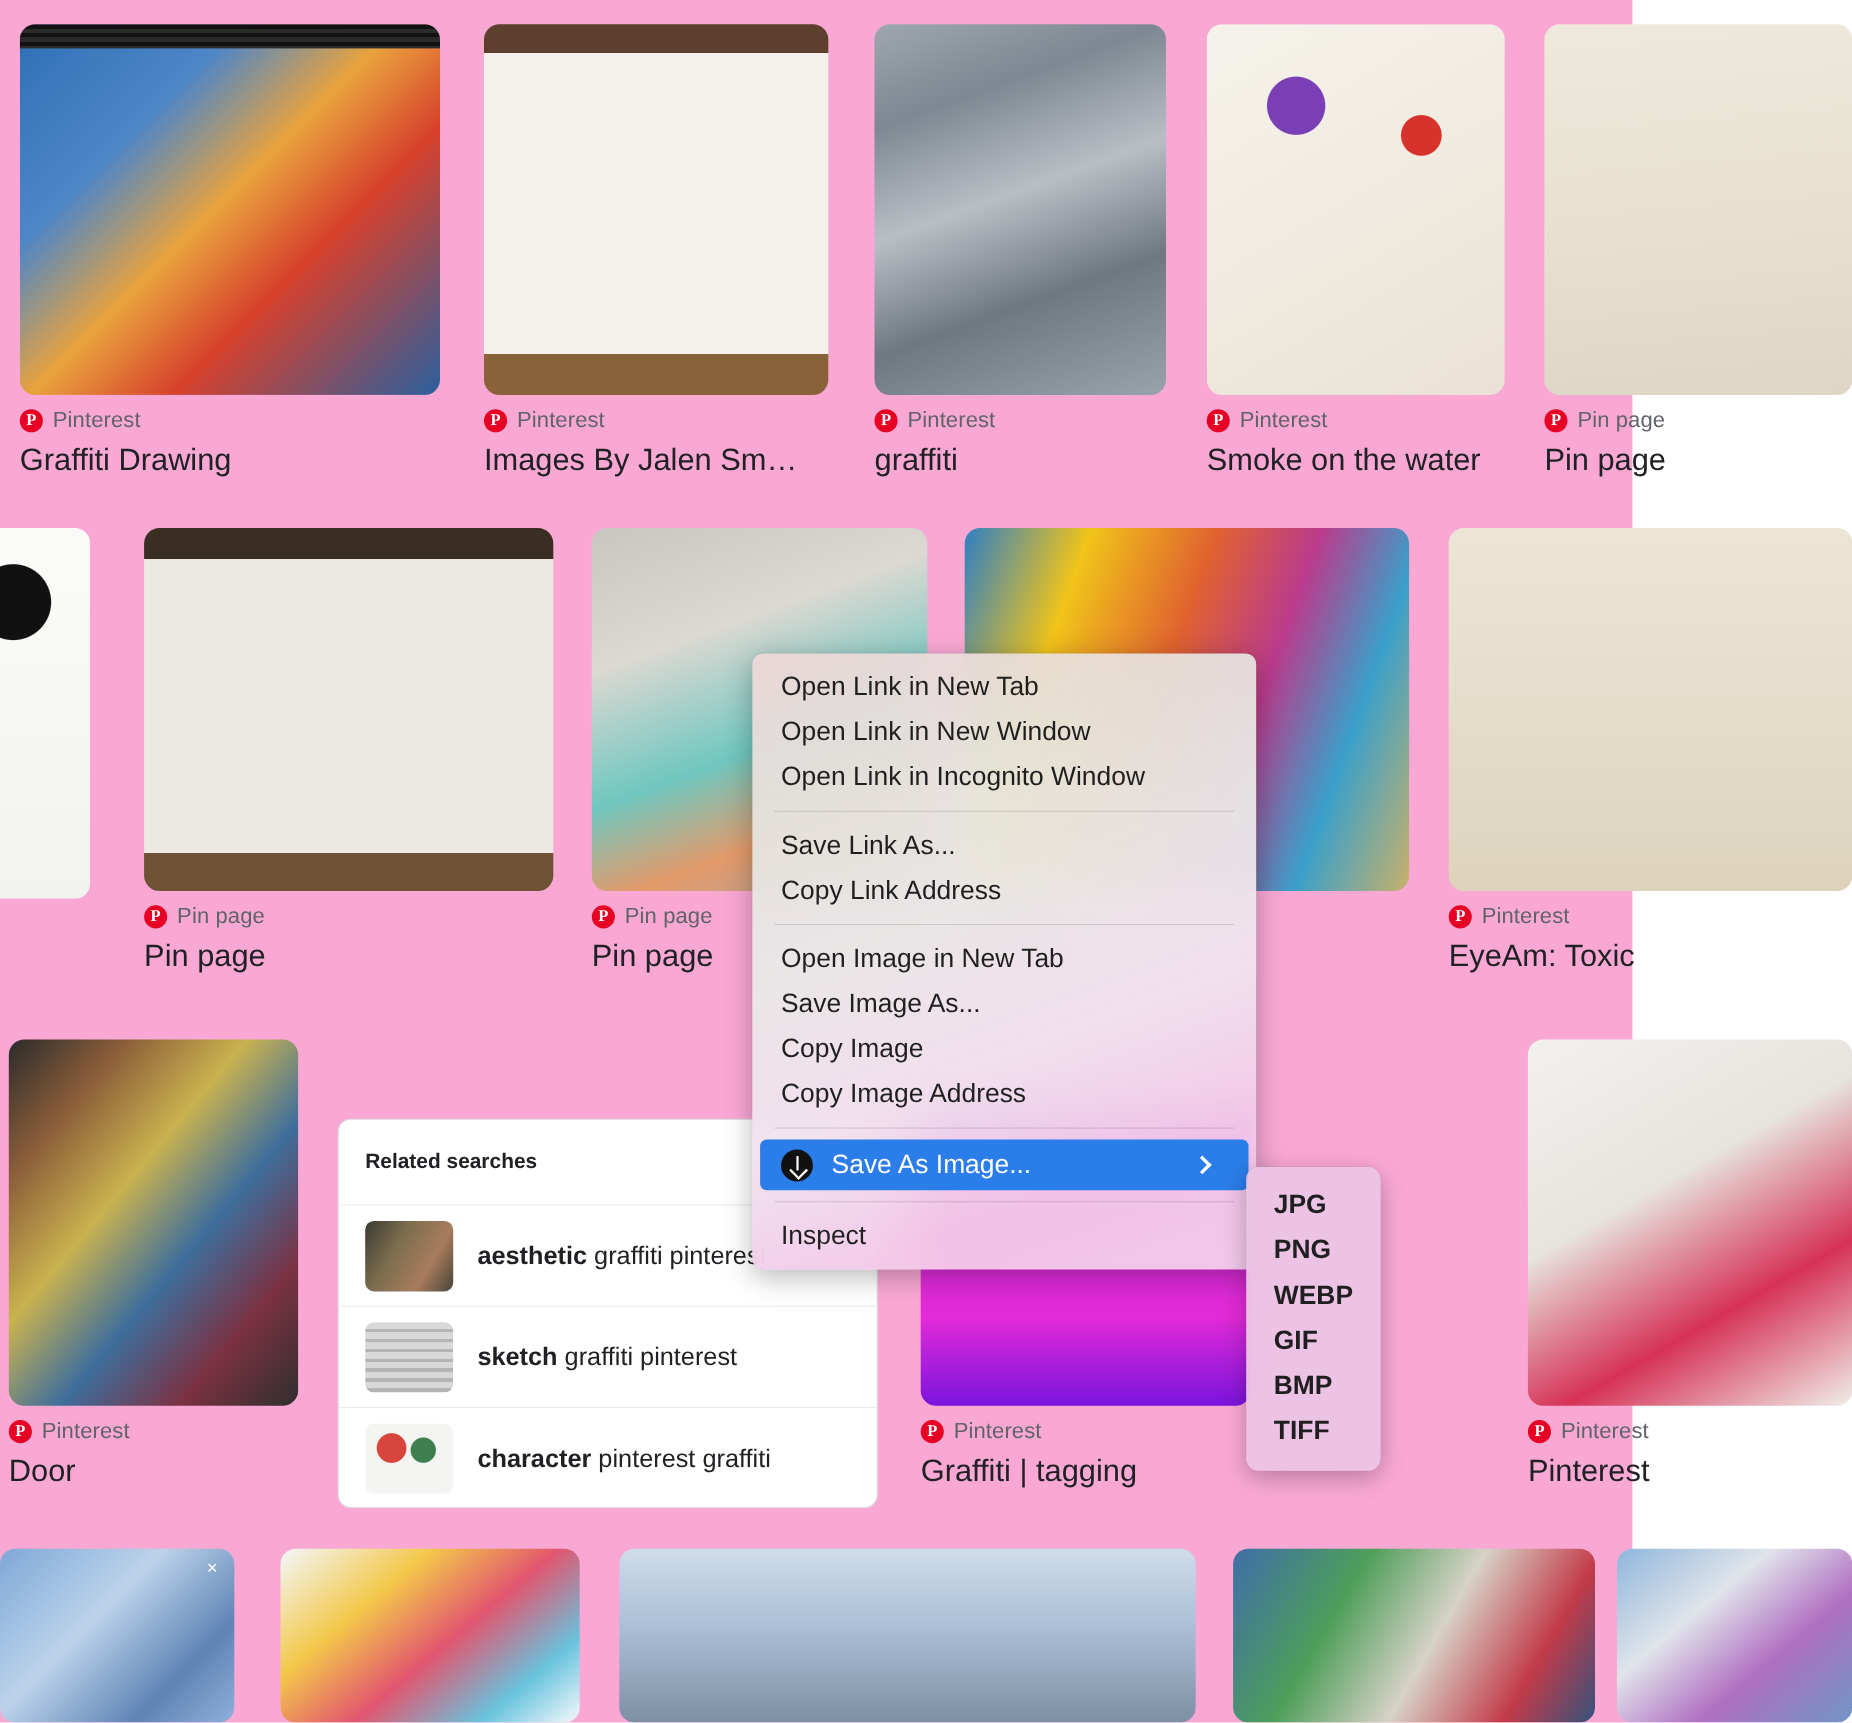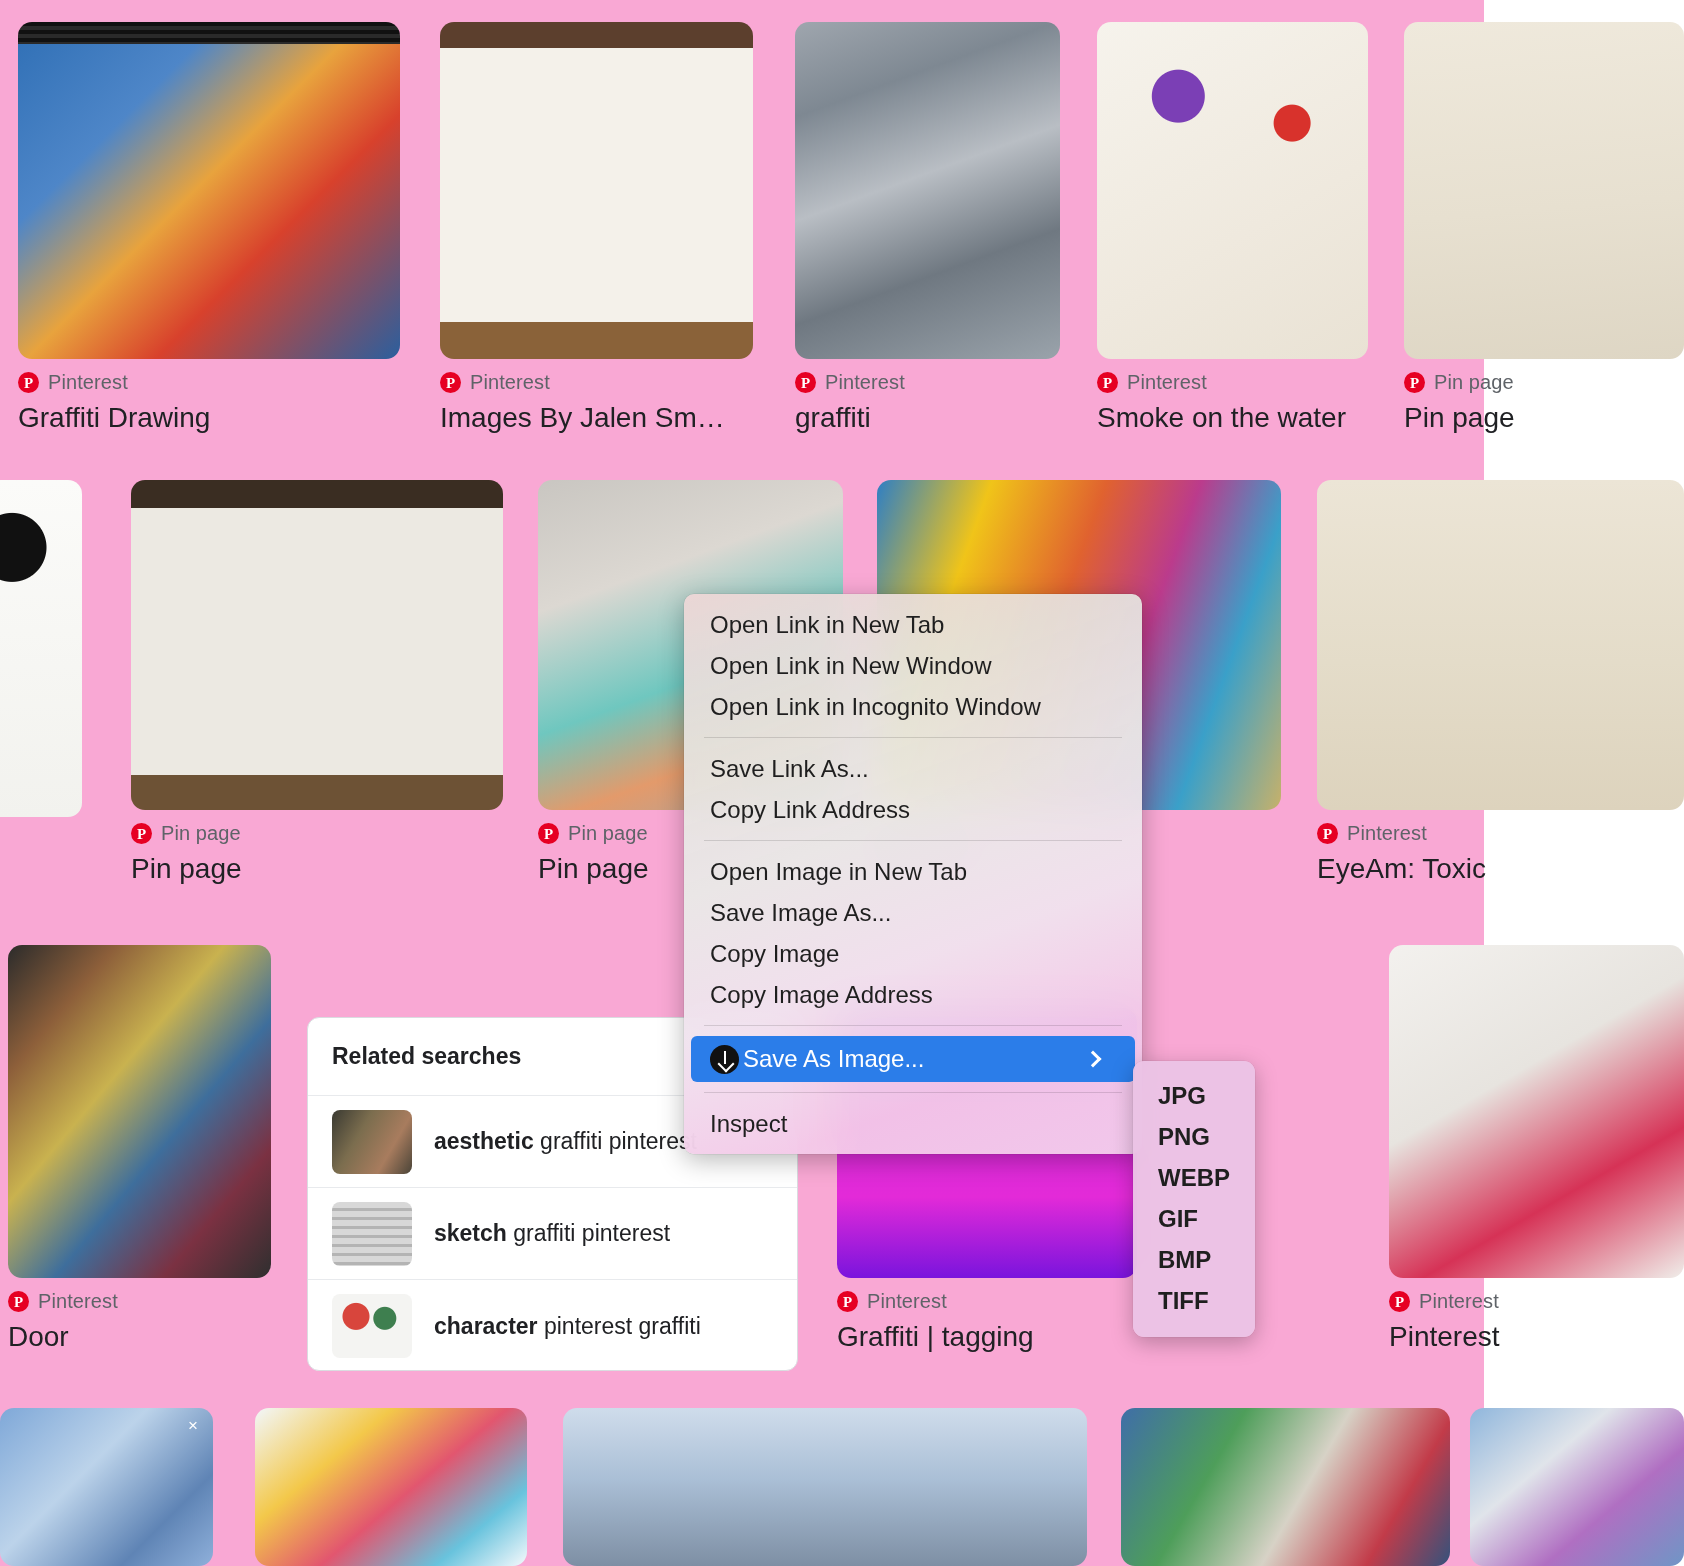--- a/index.html
+++ b/index.html
@@ -44,21 +44,21 @@
 
   
   #related {
     position: absolute; left: 307px; top: 1017px;
     width: 491px; height: 354px;
     background: #fff; border: 1px solid #dadce0; border-radius: 12px;
     overflow: hidden;
   }
   #related .rs-head {
     height: 78px; display: flex; align-items: center;
-    padding: 0 24px; font-size: 23px; font-weight: bold; color: #202124;
+    padding: 0 24px; font-size: 19px; font-weight: bold; color: #202124;
     border-bottom: 1px solid #e8eaed;
   }
   #related .rs-item {
     height: 92px; display: flex; align-items: center; gap: 22px;
     padding: 0 24px; border-bottom: 1px solid #e8eaed;
   }
   #related .rs-item:last-child { border-bottom: none; }
   #related .rs-thumb {
     width: 80px; height: 64px; border-radius: 8px; flex: 0 0 auto;
     background-size: cover; background-position: center;
@@ -91,21 +91,21 @@
   #ctx .sep { height: 1px; background: rgba(0,0,0,.13); margin: 10px 20px; }
   #ctx .mi.hl {
     background: #2b7de9;
     color: #fff;
     margin: 0 7px;
     border-radius: 6px;
     padding-left: 19px;
     height: 46px;
     justify-content: space-between;
   }
-  .hl-left { display: flex; align-items: center; gap: 4px; }
+  .hl-left { display: flex; align-items: center; gap: 17px; }
   .dl-icon {
     width: 29px; height: 29px; border-radius: 50%;
     background: #111; position: relative; flex: 0 0 auto;
   }
   .dl-icon::before {
     content: ""; position: absolute; left: 13.5px; top: 6px;
     width: 2.5px; height: 13px; background: #fff;
   }
   .dl-icon::after {
     content: ""; position: absolute; left: 9.5px; top: 13px;

